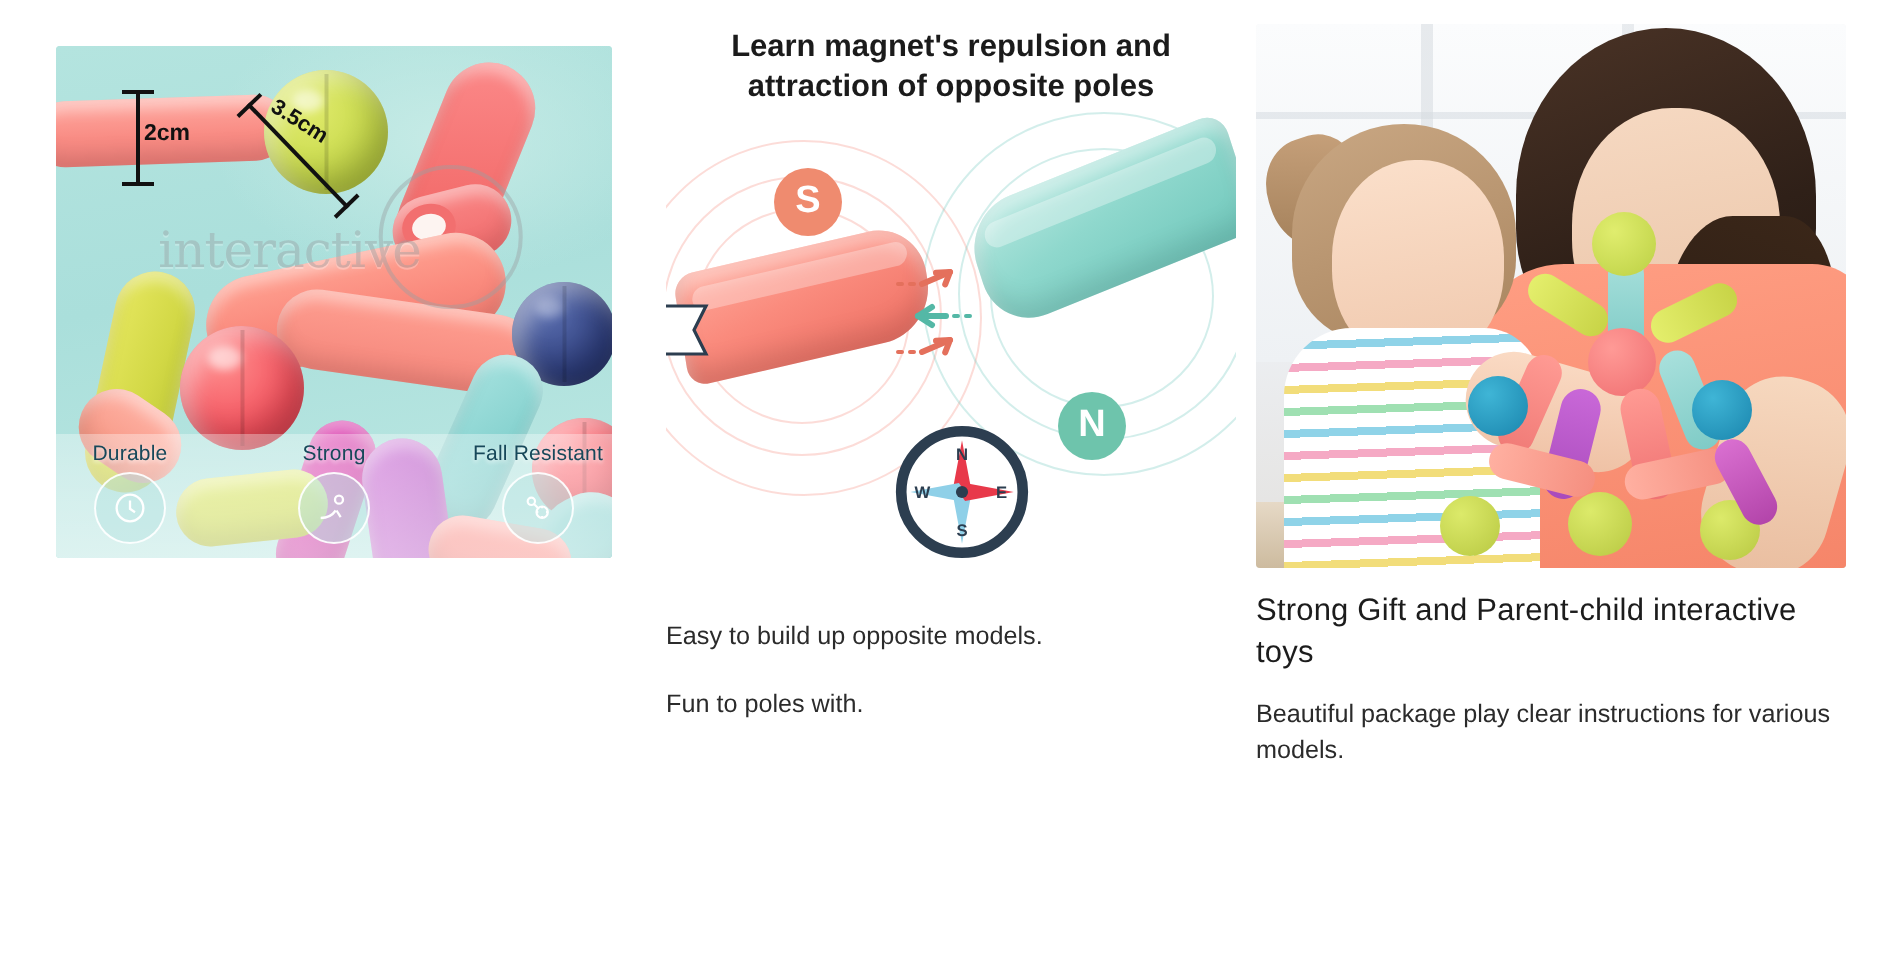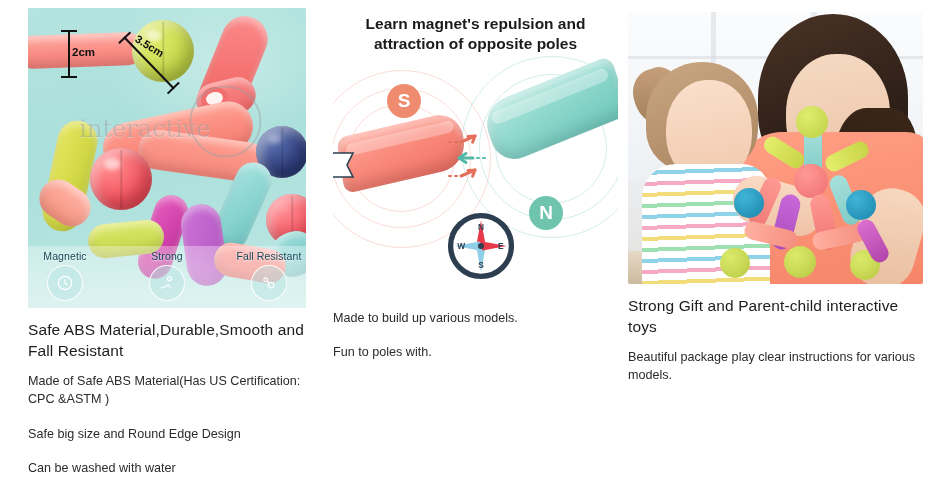--- a/index.html
+++ b/index.html
@@ -15,21 +15,21 @@
   .col { position: absolute; top: 0; height: 490px; }
   .col-1 { left: 28px;  width: 278px; }
   .col-2 { left: 333px; width: 285px; }
   .col-3 { left: 628px; width: 295px; }
 
   .media {
     position: relative;
     width: 100%;
     overflow: hidden;
   }
-  .media-1 { height: 300px; margin-top: 8px; border-radius: 2px; }
+  .media-1 { height: 256px; margin-top: 23px; border-radius: 2px; }
   .media-2 { height: 286px; margin-top: 0px; }
   .media-3 { height: 272px; margin-top: 12px; border-radius: 2px; }
 
   .txt { padding-top: 12px; }
   h3.head {
     font-size: 15.5px;
     font-weight: 400;
     color: #1c1c1c;
     line-height: 1.33;
     letter-spacing: .1px;
@@ -274,21 +274,21 @@
         <div class="dim dim-35">3.5cm</div>
 
         <div class="watermark">
           <span class="wm-text">interactive</span>
           <span class="wm-ring"></span>
         </div>
 
         <div class="badges">
 
           <div class="badge">
-            <div class="badge-label">Magnetic</div>
+            <div class="badge-label">Durable</div>
             <div class="badge-circle">
               <svg width="20" height="20" viewBox="0 0 24 24" fill="none" stroke="#ffffff" stroke-width="1.4">
                 <circle cx="12" cy="12" r="8"></circle>
                 <path d="M12 7.5v5l3 2"></path>
               </svg>
             </div>
           </div>
 
           <div class="badge">
             <div class="badge-label">Strong</div>
@@ -310,26 +310,20 @@
                 <path d="M9.6 9.6l2.4 2.4"></path>
                 <path d="M14.5 11v1.2M14.5 16.8V18M11 14.5h1.2M16.8 14.5H18"></path>
               </svg>
             </div>
           </div>
 
         </div>
       </div>
     </div>
 
-    <div class="txt">
-      <h3 class="head">Safe ABS Material,Durable,Smooth and Fall Resistant</h3>
-      <p class="body">Made of Safe ABS Material(Has US Certification: CPC &amp;ASTM )</p>
-      <p class="body gap">Safe big size and Round Edge Design</p>
-      <p class="body gap">Can be washed with water</p>
-    </div>
   </div>
 
   <div class="col col-2">
 
     <div class="media media-2">
       <div class="diagram">
 
         <div class="dia-title">Learn magnet's repulsion and attraction of opposite poles</div>
 
         <div class="field" style="left:14px;  top:104px; width:108px; height:108px;"></div>
@@ -376,21 +370,21 @@
         </svg>
 
         <svg class="flag" viewBox="0 0 40 30">
           <path d="M2 3 h30 l-6 12 l6 12 h-30 z" fill="#ffffff" stroke="#2c3e50" stroke-width="1.6"></path>
         </svg>
 
       </div>
     </div>
 
     <div class="txt">
-      <p class="body">Made to build up various models.</p>
+      <p class="body">Easy to build up opposite models.</p>
       <p class="body gap">Fun to poles with.</p>
     </div>
   </div>
 
   <div class="col col-3">
 
     <div class="media media-3">
       <div class="photo3">
         <div class="p3-window"></div>
         <div class="table3"></div>

